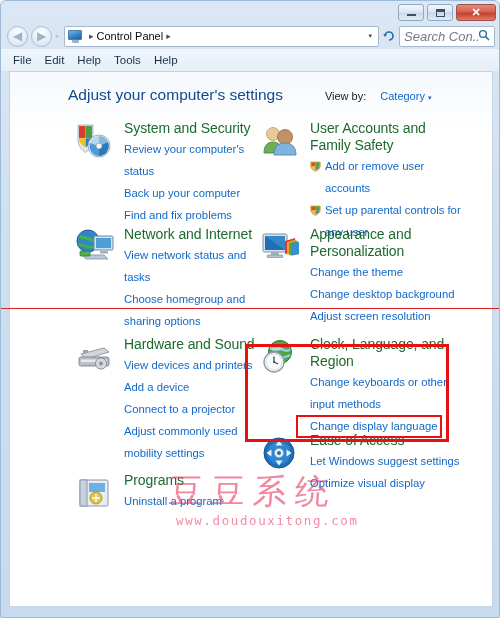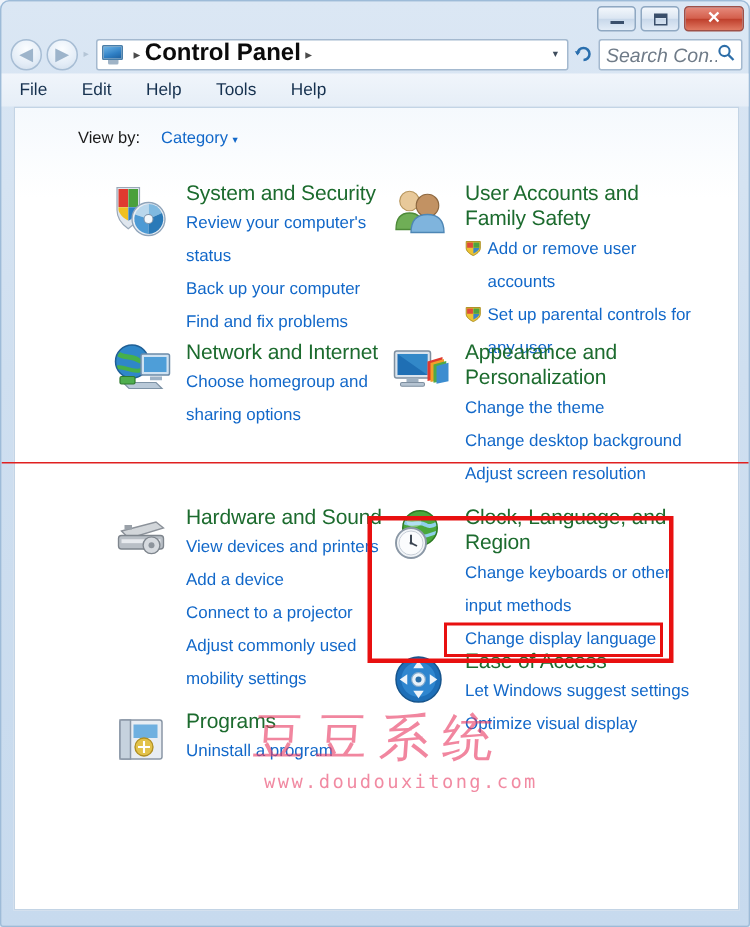--- a/index.html
+++ b/index.html
@@ -90,21 +90,21 @@
   .cp-icon .scr {
     position:absolute; left:0; top:1px; width:14px; height:10px;
     background: linear-gradient(160deg,#6fb6e8 0%,#2f7fc4 60%,#1d5f9e 100%);
     border: 1px solid #4a7ea8; border-radius: 1px;
   }
   .cp-icon .base {
     position:absolute; left:4px; top:11px; width:7px; height:3px;
     background:#9fb3c6; border-radius:0 0 1px 1px;
   }
   .crumb {
-    font-size: 16px; color: #0b0b0b; white-space: nowrap; font-weight: bold;
+    font-size: 11px; color: #0b0b0b; white-space: nowrap;
   }
   .crumbsep { color:#4b4b4b; font-size: 9px; padding: 0 3px; }
   .addrspacer { flex: 1 1 auto; }
   .dropcaret { color:#3e4c5c; font-size:7px; padding-right:4px; }
   .refresh {
     width: 20px; flex:none; text-align:center;
     color:#2a6496; font-size:11px; font-weight:bold;
   }
   .searchbox {
     width: 96px; height: 21px; flex:none; margin-right: 6px;
@@ -116,21 +116,20 @@
     white-space:nowrap; overflow:hidden;
   }
   .searchbox .mag { color:#2d6ea8; font-size:11px; }
 
   
   .menubar {
     position:absolute; left:0; top:48px; width:500px; height:22px;
     background: linear-gradient(180deg,#f0f5fb 0%, #e6eef7 100%);
     display:flex; align-items:center;
     padding-left: 8px;
-    gap: 10px;
   }
   .menuitem {
     font-size: 11.5px; color:#16314f; padding: 2px 9px 2px 4px;
     white-space:nowrap;
   }
 
   
   .pane {
     position:absolute; left:8px; top:70px; width: 484px; height: 536px;
     background:#ffffff;
@@ -294,20 +293,21 @@
       <span class="menuitem">Edit</span>
       <span class="menuitem">Help</span>
       <span class="menuitem">Tools</span>
       <span class="menuitem">Help</span>
     </div>
 
     <div class="pane">
       <div class="pane-inner">
 
         <div class="head-row">
+          <div class="page-title">Adjust your computer's settings</div>
           <div class="viewby">
             <span>View by:</span><span class="val">Category</span><span class="vcaret">▾</span>
           </div>
         </div>
 
         <div class="grid">
 
           <div class="col left">
 
             <div class="cat" style="height:96px">
@@ -344,20 +344,21 @@
                   <path d="M4 17 C9 16 13 20 19 19 C22 18.5 24 17 24 17" fill="none" stroke="#46b04a" stroke-width="2.6"></path>
                   <circle cx="14" cy="13" r="11" fill="none" stroke="#1f5f96" stroke-width="1"></circle>
                   <rect x="20" y="8" width="19" height="14" rx="1.2" fill="#cfe2f2" stroke="#6b8aa8" stroke-width="1"></rect>
                   <rect x="22" y="10" width="15" height="10" fill="#4e9ed8"></rect>
                   <rect x="26" y="23" width="8" height="2.5" fill="#9db2c6"></rect>
                   <path d="M8 27 L30 27 L34 31 L12 31 Z" fill="#b9c9d8" stroke="#7e93a6" stroke-width="0.8"></path>
                   <rect x="6" y="23" width="10" height="5" rx="1" fill="#4fae4f" stroke="#2f7a2f" stroke-width="0.8"></rect>
                 </svg>
               </span>
               <h3>Network and Internet</h3>
+              <a href="#">View network status and tasks</a>
               <a href="#">Choose homegroup and sharing options</a>
             </div>
 
             <div class="cat" style="height:126px">
               <span class="ico">
                 <svg width="42" height="38" viewBox="0 0 42 38">
                   <path d="M7 16 L30 10 L35 14 L12 21 Z" fill="#d2d6da" stroke="#8b9199" stroke-width="0.9"></path>
                   <rect x="5" y="19" width="30" height="9" rx="2" fill="#b9bfc6" stroke="#7e858d" stroke-width="0.9"></rect>
                   <rect x="7" y="21.5" width="26" height="2.6" fill="#e7eaee"></rect>
                   <circle cx="27" cy="25.5" r="5.6" fill="#d6dadf" stroke="#7e858d" stroke-width="0.9"></circle>

